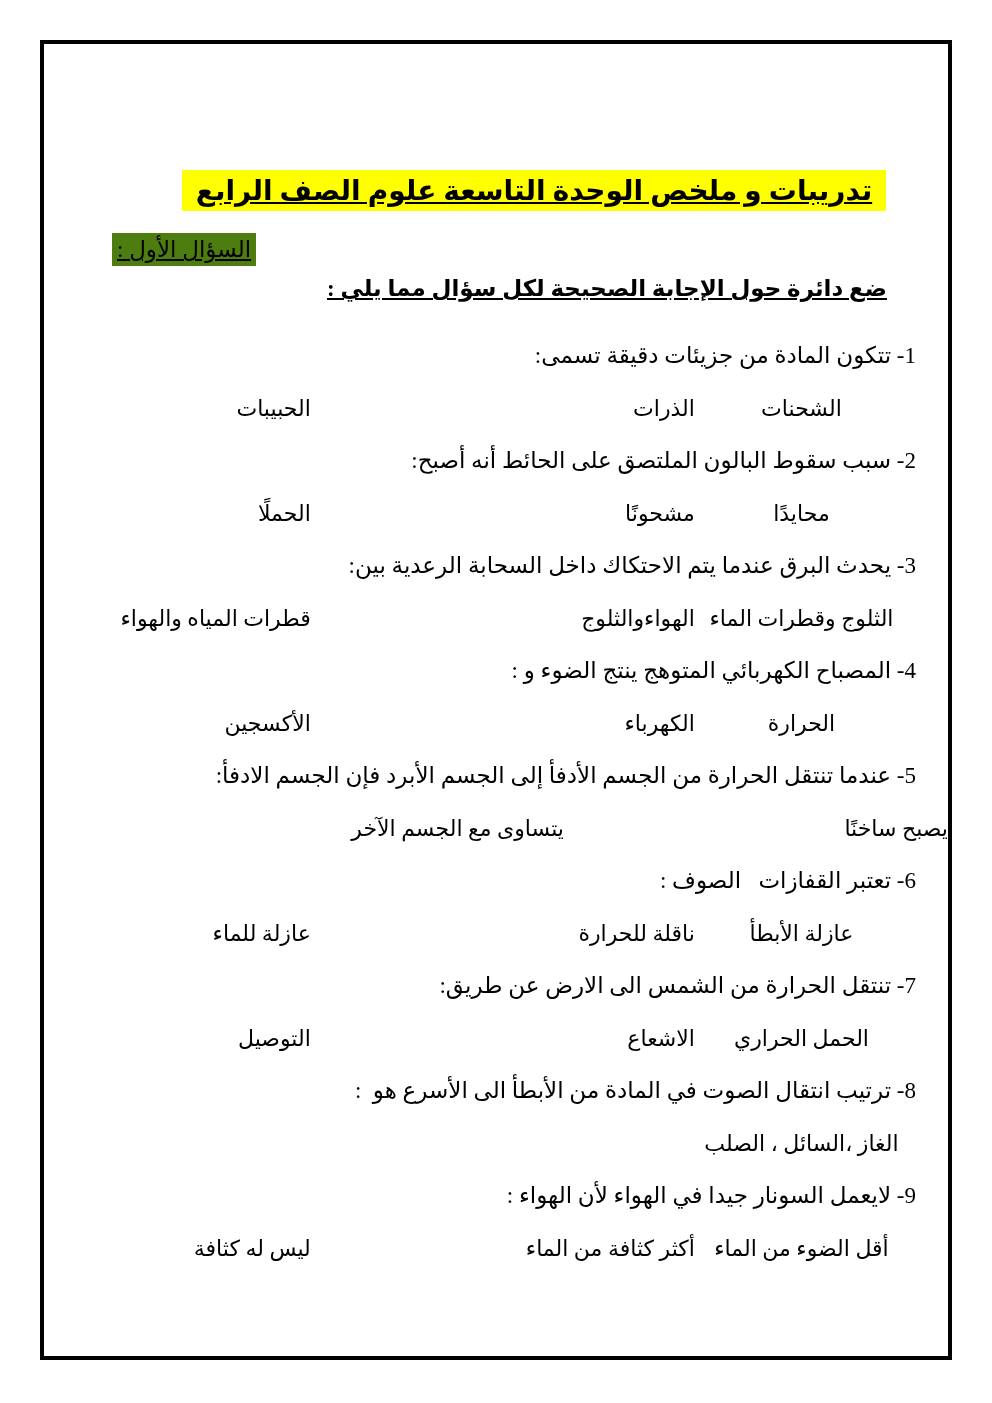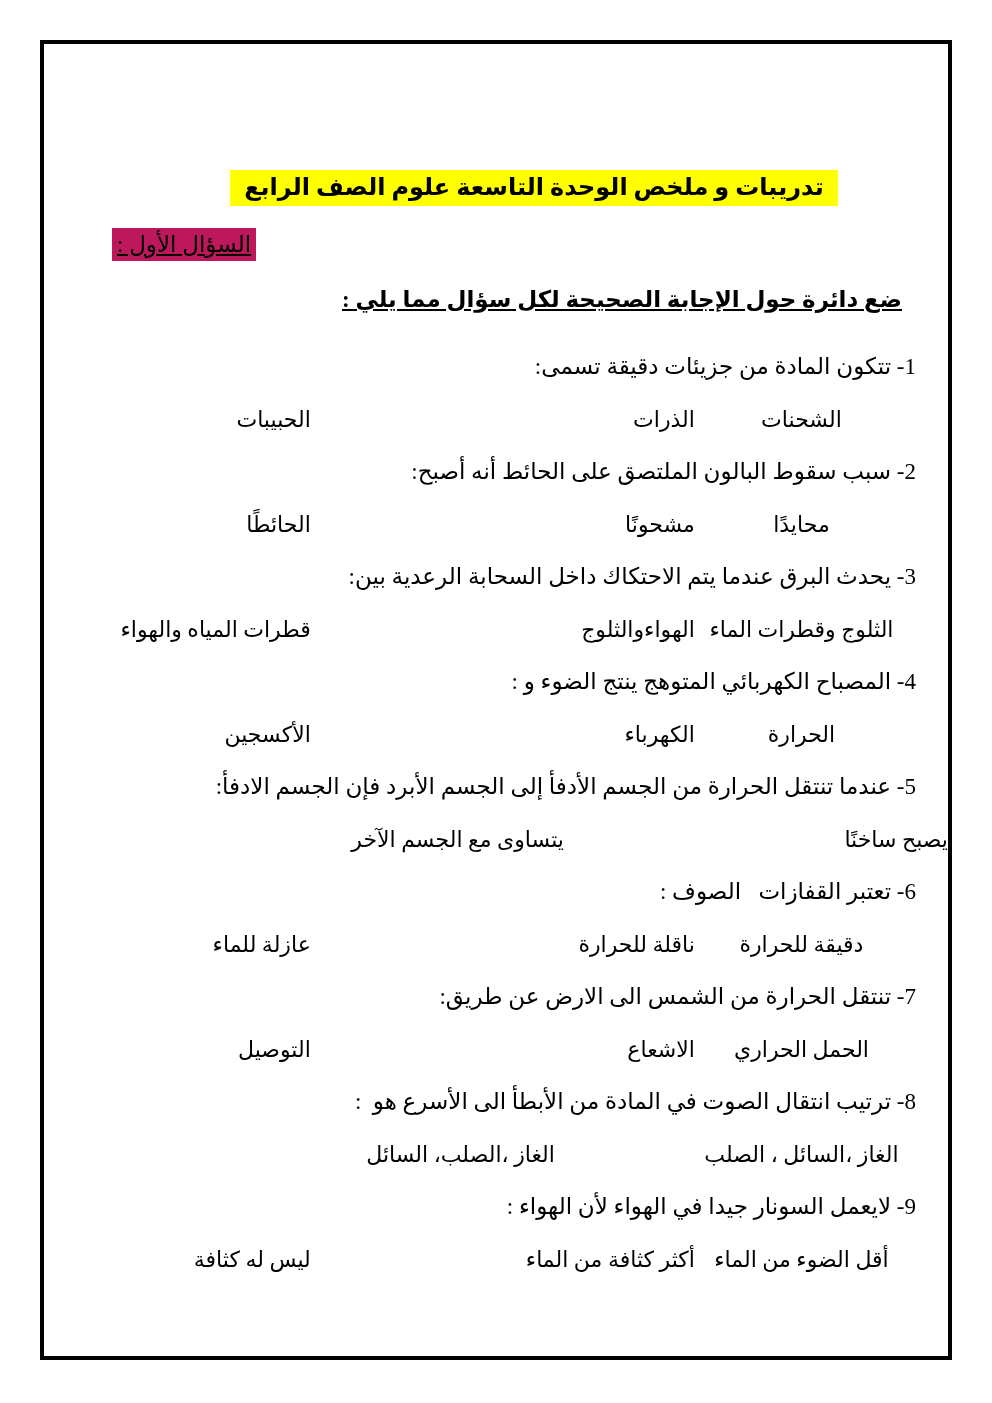--- a/index.html
+++ b/index.html
@@ -25,41 +25,42 @@
   }
   .title-row {
     margin-top: 126px;
     text-align: center;
     padding-left: 76px;
   }
   .title-highlight {
     display: inline-block;
     background: #ffff00;
     font-weight: bold;
-    font-size: 24px;
+    font-size: 28px;
     line-height: 1.4;
+    text-decoration: underline;
     padding: 1px 14px;
   }
   .section-row {
     margin-top: 22px;
     padding-left: 68px;
     text-align: left;
   }
   .section-highlight {
     display: inline-block;
     background: #00ff00;
     font-size: 23px;
     line-height: 1.35;
     text-decoration: underline;
     padding: 1px 5px;
     direction: rtl;
   }
   .instruction-row {
-    margin-top: 24px;
-    padding-right: 46px;
+    margin-top: 8px;
+    padding-right: 61px;
     text-align: right;
   }
   .instruction-text {
     font-weight: bold;
     font-size: 23px;
     text-decoration: underline;
     line-height: 1.3;
   }
   .questions { margin-top: 26px; }
   .qblock { height: 105px; }
@@ -86,42 +87,42 @@
 
 <div class="frame" style="border-color: rgb(0, 0, 0);"></div>
 
 <div class="content">
 
   <div class="title-row">
     <span class="title-highlight" style="background: rgb(255, 255, 0);">تدريبات و ملخص الوحدة التاسعة علوم الصف الرابع</span>
   </div>
 
   <div class="section-row">
-    <span class="section-highlight" style="background: #be185d;">السؤال الأول :</span>
+    <span class="section-highlight" style="background: #4d7c0f;">السؤال الأول :</span>
   </div>
 
   <div class="instruction-row">
     <span class="instruction-text">ضع دائرة حول الإجابة الصحيحة لكل سؤال مما يلي :</span>
   </div>
 
   <div class="questions">
       <div class="qblock">
         <div class="q-line">1- تتكون المادة من جزيئات دقيقة تسمى:</div>
         <div class="opts">
           <div class="opt opt-a">الشحنات</div>
           <div class="opt opt-b">الذرات</div>
           <div class="opt opt-c">الحبيبات</div>
         </div>
       </div>
       <div class="qblock">
         <div class="q-line">2- سبب سقوط البالون الملتصق على الحائط أنه أصبح:</div>
         <div class="opts">
           <div class="opt opt-a">محايدًا</div>
           <div class="opt opt-b">مشحونًا</div>
-          <div class="opt opt-c">الحائطًا</div>
+          <div class="opt opt-c">الحملًا</div>
         </div>
       </div>
       <div class="qblock">
         <div class="q-line">3- يحدث البرق عندما يتم الاحتكاك داخل السحابة الرعدية بين:</div>
         <div class="opts">
           <div class="opt opt-a">الثلوج وقطرات الماء</div>
           <div class="opt opt-b">الهواءوالثلوج</div>
           <div class="opt opt-c">قطرات المياه والهواء</div>
         </div>
       </div>
@@ -136,38 +137,37 @@
       <div class="qblock">
         <div class="q-line">5- عندما تنتقل الحرارة من الجسم الأدفأ إلى الجسم الأبرد فإن الجسم الادفأ:</div>
         <div class="opts">
           <div class="opt opt-b">يصبح ساخنًا</div>
           <div class="opt opt-c">يتساوى مع الجسم الآخر</div>
         </div>
       </div>
       <div class="qblock">
         <div class="q-line">6- تعتبر القفازات   الصوف :</div>
         <div class="opts">
-          <div class="opt opt-a">دقيقة للحرارة</div>
+          <div class="opt opt-a">عازلة الأبطأ</div>
           <div class="opt opt-b">ناقلة للحرارة</div>
           <div class="opt opt-c">عازلة للماء</div>
         </div>
       </div>
       <div class="qblock">
         <div class="q-line">7- تنتقل الحرارة من الشمس الى الارض عن طريق:</div>
         <div class="opts">
           <div class="opt opt-a">الحمل الحراري</div>
           <div class="opt opt-b">الاشعاع</div>
           <div class="opt opt-c">التوصيل</div>
         </div>
       </div>
       <div class="qblock">
         <div class="q-line">8- ترتيب انتقال الصوت في المادة من الأبطأ الى الأسرع هو  :</div>
         <div class="opts">
           <div class="opt opt-a">الغاز ،السائل ، الصلب</div>
-          <div class="opt opt-c">الغاز ،الصلب، السائل</div>
         </div>
       </div>
       <div class="qblock">
         <div class="q-line">9- لايعمل السونار جيدا في الهواء لأن الهواء :</div>
         <div class="opts">
           <div class="opt opt-a">أقل الضوء من الماء</div>
           <div class="opt opt-b">أكثر كثافة من الماء</div>
           <div class="opt opt-c">ليس له كثافة</div>
         </div>
       </div>

